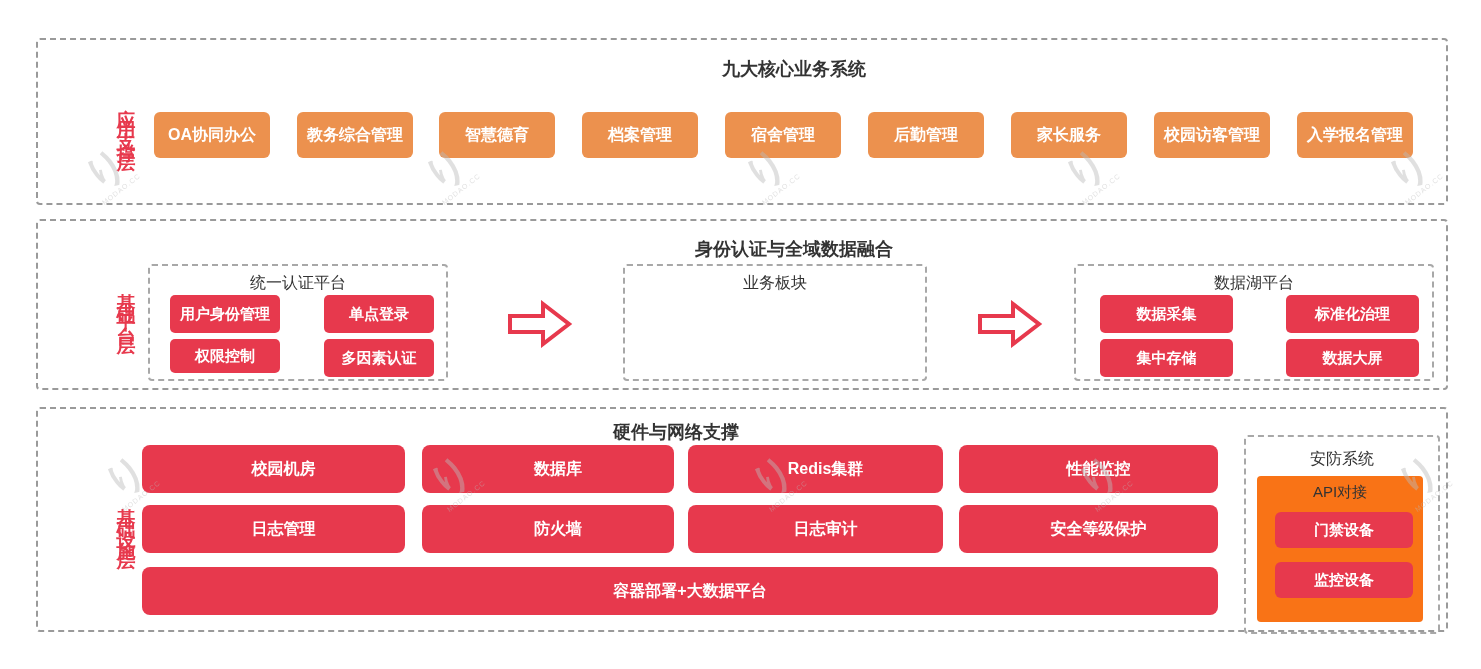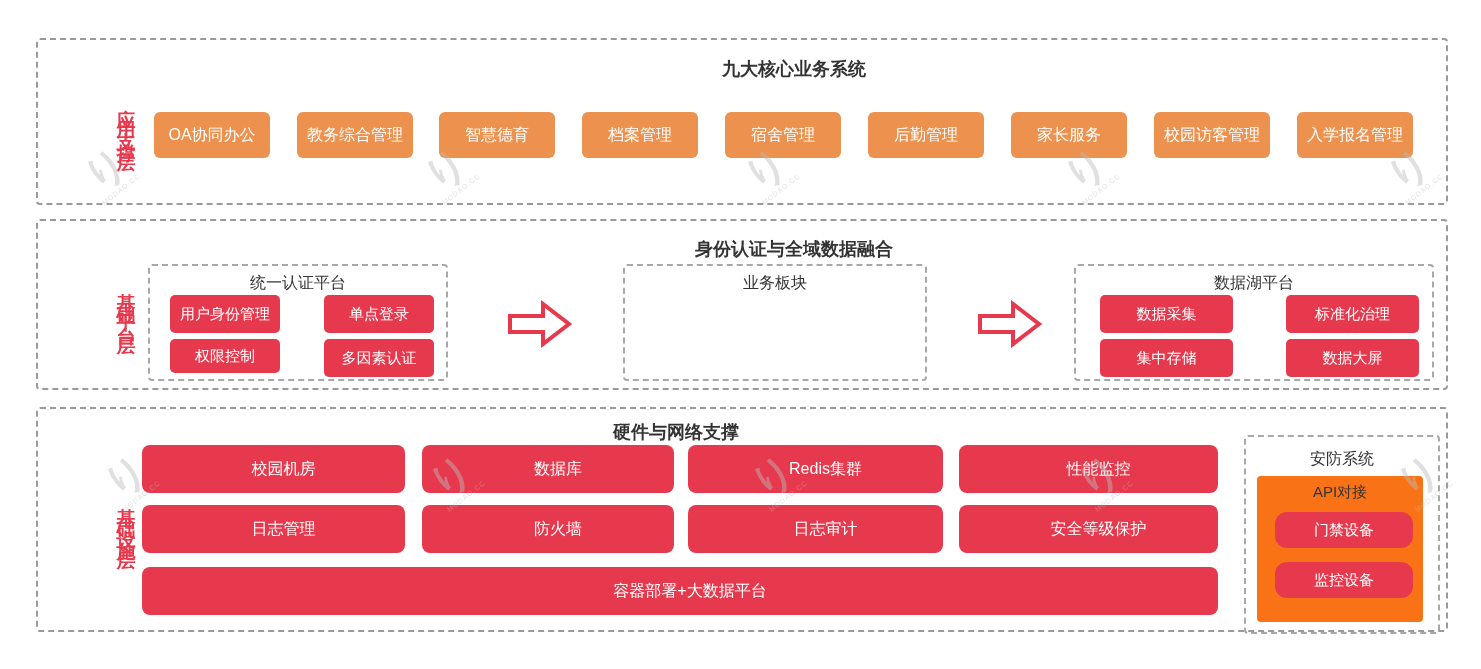--- a/index.html
+++ b/index.html
@@ -18,37 +18,37 @@
     color:#e7394d; font-weight:bold; font-size:19px;
     writing-mode:vertical-lr; text-orientation:upright; letter-spacing:11px;
   }
   .layer-title {
     position:absolute; left:120px; right:16px; text-align:center;
     font-size:18px; font-weight:bold; color:#333;
   }
 
   .box {
     position:absolute; display:flex; align-items:center; justify-content:center;
-    color:#fff; font-weight:normal; text-align:left; white-space:nowrap;
+    color:#fff; font-weight:bold; text-align:left; white-space:nowrap;
   }
   .orange { background:#ec914e; border-radius:6px; font-size:16px; }
   .red    { background:#e7394d; border-radius:5px; font-size:15px; }
   .app-box { top:72px; width:116px; height:46px; }
   .infra-box { height:48px; border-radius:8px; font-size:16px;padding-left:20px; }
 
   .subpanel { position:absolute; border:2px dashed #a8a8a8; border-radius:4px; }
   .subpanel-title { position:absolute; top:7px; left:0; right:0; text-align:center; font-size:16px; color:#333; }
 
   .arrow { position:absolute; }
 
   .security-panel { position:absolute; left:1206px; top:26px; width:196px; height:199px; border:2px dashed #a8a8a8; border-radius:4px; }
   .security-title { position:absolute; top:12px; left:0; right:0; text-align:center; font-size:16px; color:#333; }
   .api-box { position:absolute; left:11px; top:39px; width:166px; height:146px; background:#f97316; border-radius:4px; }
   .api-title { position:absolute; top:7px; left:0; right:0; text-align:center; font-size:15px; color:#333; }
-  .sec-btn { left:18px; width:138px; height:36px; border-radius:12px; }
+  .sec-btn { left:18px; width:138px; height:36px; border-radius:6px; }
 
   .wm {
     position:absolute; z-index:6; pointer-events:none;
     transform:rotate(-38deg);
     color:rgba(187,187,187,0.45);
     display:flex; flex-direction:column; align-items:center; line-height:1;
   }
   .wm-glyph { font-size:40px; font-weight:bold; }
   .wm-text  { font-size:7px; letter-spacing:1px; margin-top:2px; }
 </style>

